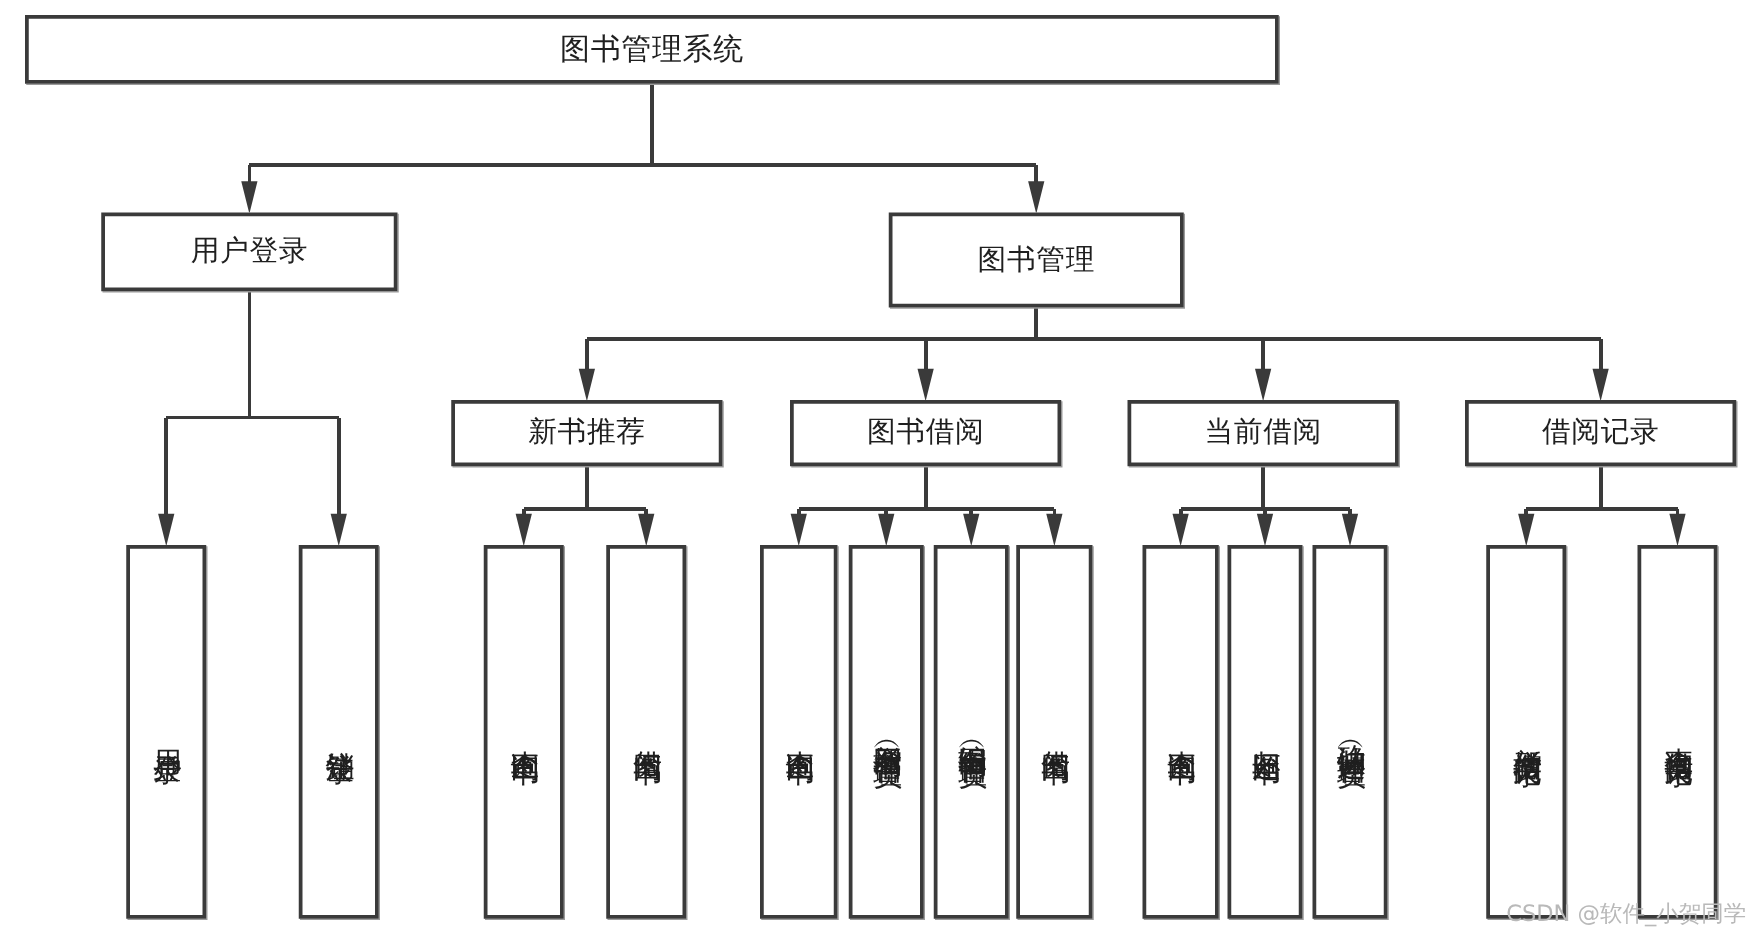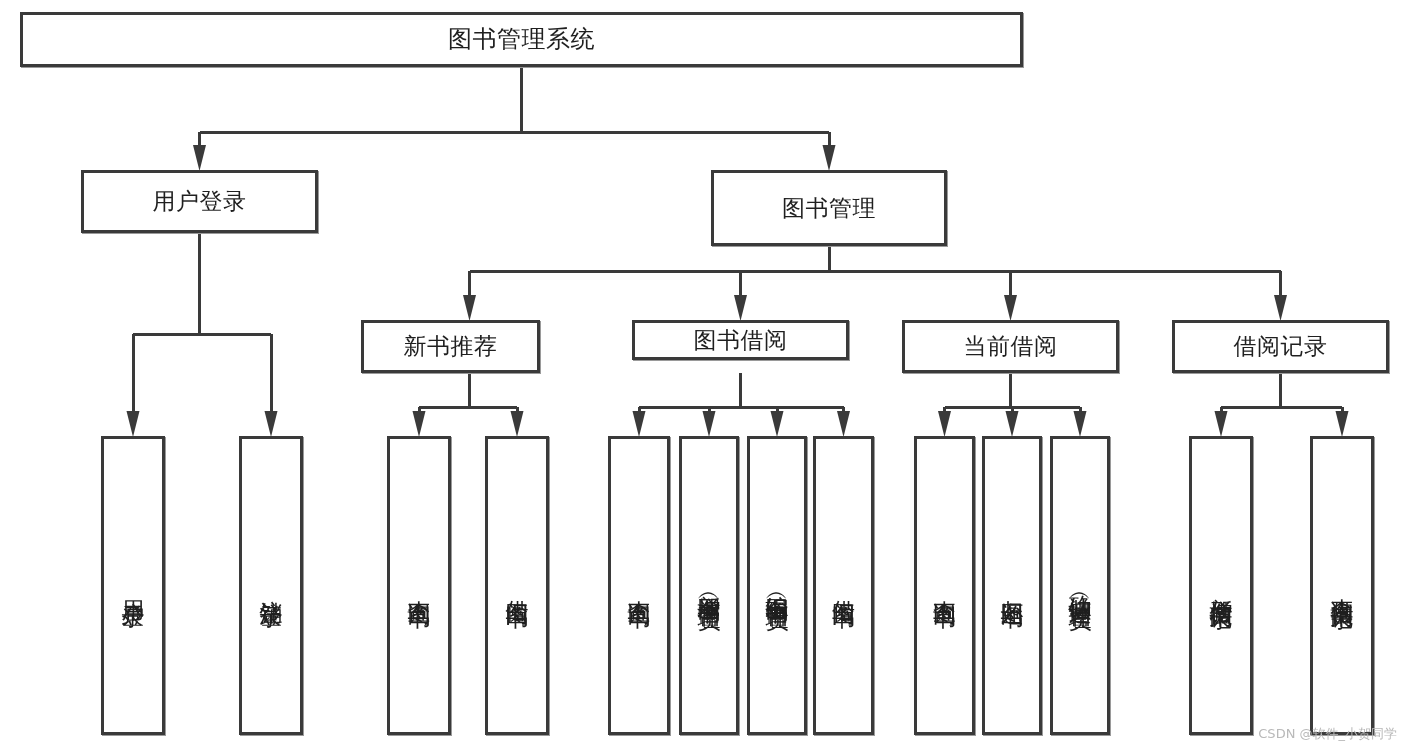--- a/index.html
+++ b/index.html
@@ -64,21 +64,21 @@
     left: 0;
     top: 0;
     width: 1405px;
     height: 747px;
     pointer-events: none;
   }
   .watermark {
     position: absolute;
     right: 8px;
     bottom: 4px;
-    font-size: 13px;
+    font-size: 18px;
     color: #b9b9b9;
     font-family: "DejaVu Sans", "Liberation Sans", sans-serif;
     white-space: nowrap;
   }
 </style>
 </head>
 <body>
 
 <div id="diagram-root">
   <svg id="connectors" viewBox="0 0 1405 747" preserveAspectRatio="none" aria-hidden="true">
@@ -138,24 +138,24 @@
 
 <div class="node horiz title" style="left: 20px; top: 12px; width: 1003px; height: 55px;">
       <span class="label">图书管理系统</span>
     </div>
     <div class="node horiz" style="left: 81px; top: 170px; width: 237px; height: 63px;">
       <span class="label">用户登录</span>
     </div>
     <div class="node horiz" style="left: 711px; top: 170px; width: 236px; height: 76px;">
       <span class="label">图书管理</span>
     </div>
-    <div class="node horiz" style="left: 361px; top: 320px; width: 179px; height: 53px;">
+    <div class="node horiz" style="left: 361px; top: 320px; width: 217px; height: 53px;">
       <span class="label">新书推荐</span>
     </div>
-    <div class="node horiz" style="left: 632px; top: 320px; width: 217px; height: 40px;">
+    <div class="node horiz" style="left: 632px; top: 320px; width: 217px; height: 53px;">
       <span class="label">图书借阅</span>
     </div>
     <div class="node horiz" style="left: 1172px; top: 320px; width: 217px; height: 53px;">
       <span class="label">借阅记录</span>
     </div>
     <div class="node horiz" style="left: 902px; top: 320px; width: 217px; height: 53px;">
       <span class="label">当前借阅</span>
     </div>
     <div class="node vert" style="left: 101px; top: 436px; width: 64px; height: 299px;">
       <span class="label">用户登录</span>

